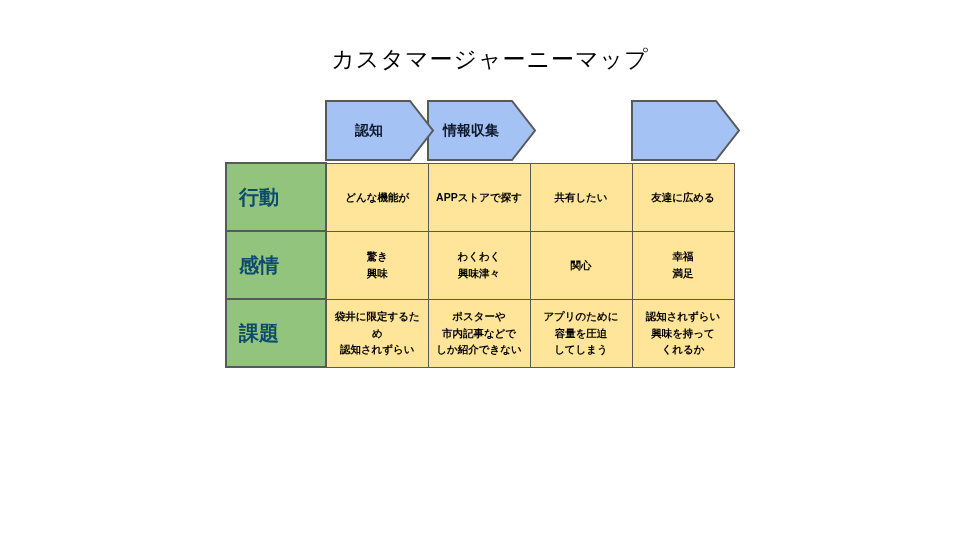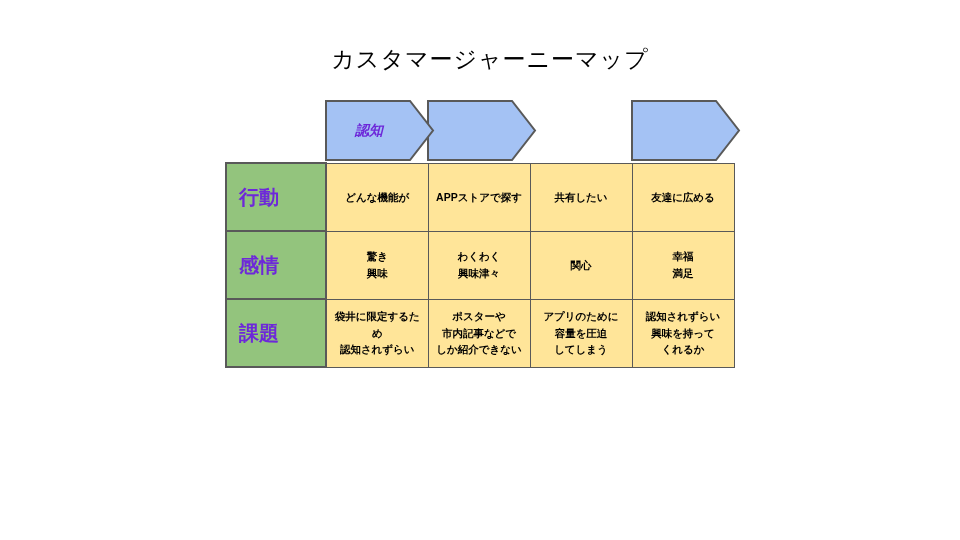--- a/index.html
+++ b/index.html
@@ -39,23 +39,22 @@
     position: absolute;
     left: 0;
     top: 0;
     width: 88px;
     height: 100%;
     display: flex;
     align-items: center;
     justify-content: center;
     font-size: 14px;
     font-weight: 700;
-    color: #6d28d9;
+    color: #0f172a;
     white-space: nowrap;
-    font-style: italic;
   }
   .arrow-1 { left: 325px; z-index: 4; }
   .arrow-2 { left: 427px; z-index: 3; }
   .arrow-3 { left: 529px; z-index: 2; }
   .arrow-4 { left: 631px; z-index: 1; }
 
   
   .journey-table {
     position: absolute;
     left: 225px;
@@ -71,21 +70,21 @@
     vertical-align: middle;
   }
   .journey-table th {
     width: 100px;
     background: #93c47d;
     border: 2px solid #595959;
     font-size: 20px;
     font-weight: 700;
     text-align: left;
     padding-left: 12px;
-    color: #6d28d9;
+    color: #0c4a6e;
   }
   .journey-table td {
     width: 102px;
     background: #ffe599;
     border: 1.4px solid #595959;
     font-size: 10.5px;
     font-weight: 700;
     text-align: center;
     line-height: 1.6;
     white-space: pre-line;
@@ -102,20 +101,21 @@
   <div class="arrow arrow-1">
     <svg width="110" height="61" viewBox="0 0 110 61">
       <polygon points="1,1 85,1 108,30.5 85,60 1,60" fill="#a4c2f4" stroke="#595959" stroke-width="2"></polygon>
     </svg>
     <span class="arrow-label">認知</span>
   </div>
   <div class="arrow arrow-2">
     <svg width="110" height="61" viewBox="0 0 110 61">
       <polygon points="1,1 85,1 108,30.5 85,60 1,60" fill="#a4c2f4" stroke="#595959" stroke-width="2"></polygon>
     </svg>
+    <span class="arrow-label">情報収集</span>
   </div>
   <div class="arrow arrow-4">
     <svg width="110" height="61" viewBox="0 0 110 61">
       <polygon points="1,1 85,1 108,30.5 85,60 1,60" fill="#a4c2f4" stroke="#595959" stroke-width="2"></polygon>
     </svg>
   </div>
 
   <table class="journey-table">
     <tbody>
       <tr>

